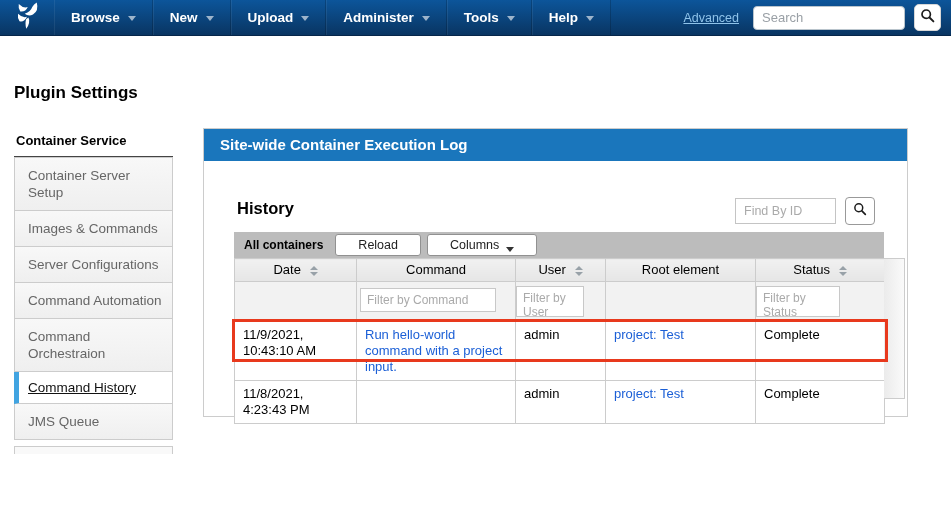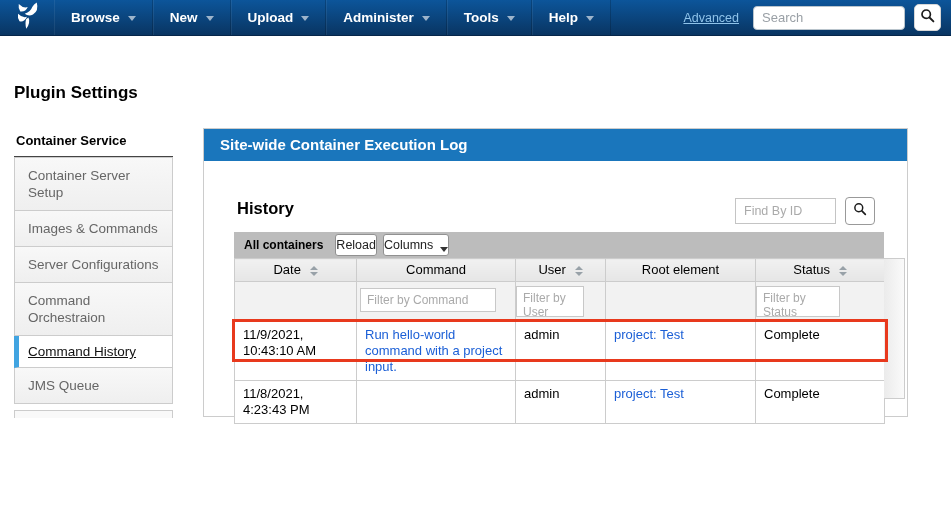--- a/index.html
+++ b/index.html
@@ -54,21 +54,21 @@
     padding:0 8px; font-size:12.5px; color:#333; outline:none; font-family:"Liberation Sans",sans-serif; }
   .find-input::placeholder { color:#aaa; }
   .find-btn { position:absolute; left:641px; top:68px; width:30px; height:28px; background:#fff;
     border:1px solid #999; border-radius:4px; display:flex; align-items:center; justify-content:center;
     cursor:pointer; }
 
   .toolbar { position:absolute; left:30px; top:103px; width:650px; height:26px; background:#bcbcbc;
     display:flex; align-items:center; padding-left:10px; }
   .toolbar-label { font-size:12px; font-weight:bold; color:#000; margin-right:12px; }
   .tb-btn { background:#fff; border:1px solid #919191; border-radius:3px; font-size:12.5px; color:#222;
-    padding:3px 0; margin-right:6px; cursor:pointer; display:flex; align-items:flex-end;
+    padding:3px 22px; margin-right:6px; cursor:pointer; display:flex; align-items:flex-end;
     font-family:"Liberation Sans",sans-serif; }
   .tb-caret { width:0; height:0; border-left:4px solid transparent; border-right:4px solid transparent;
     border-top:5px solid #333; margin-left:7px; }
 
   
   .log-table { position:absolute; left:30px; top:129px; width:650px; border-collapse:collapse;
     table-layout:fixed; font-size:13px; color:#000; }
   .log-table th, .log-table td { border:1px solid #ccc; vertical-align:top; }
   .log-table th { background:linear-gradient(#f1f1f1,#e6e6e6); font-weight:normal; text-align:center;
     padding:3px 4px; height:23px; font-size:13px; cursor:default; }
@@ -153,20 +153,23 @@
     <div class="side-item first">
       <span>Container Server Setup</span>
     </div>
     <div class="side-item">
       <span>Images &amp; Commands</span>
     </div>
     <div class="side-item">
       <span>Server Configurations</span>
     </div>
     <div class="side-item">
+      <span>Command Automation</span>
+    </div>
+    <div class="side-item">
       <span>Command Orchestraion</span>
     </div>
     <div class="side-item active">
       <span>Command History</span>
     </div>
     <div class="side-item">
       <span>JMS Queue</span>
     </div>
     <div class="side-item partial"></div>
   </div>

